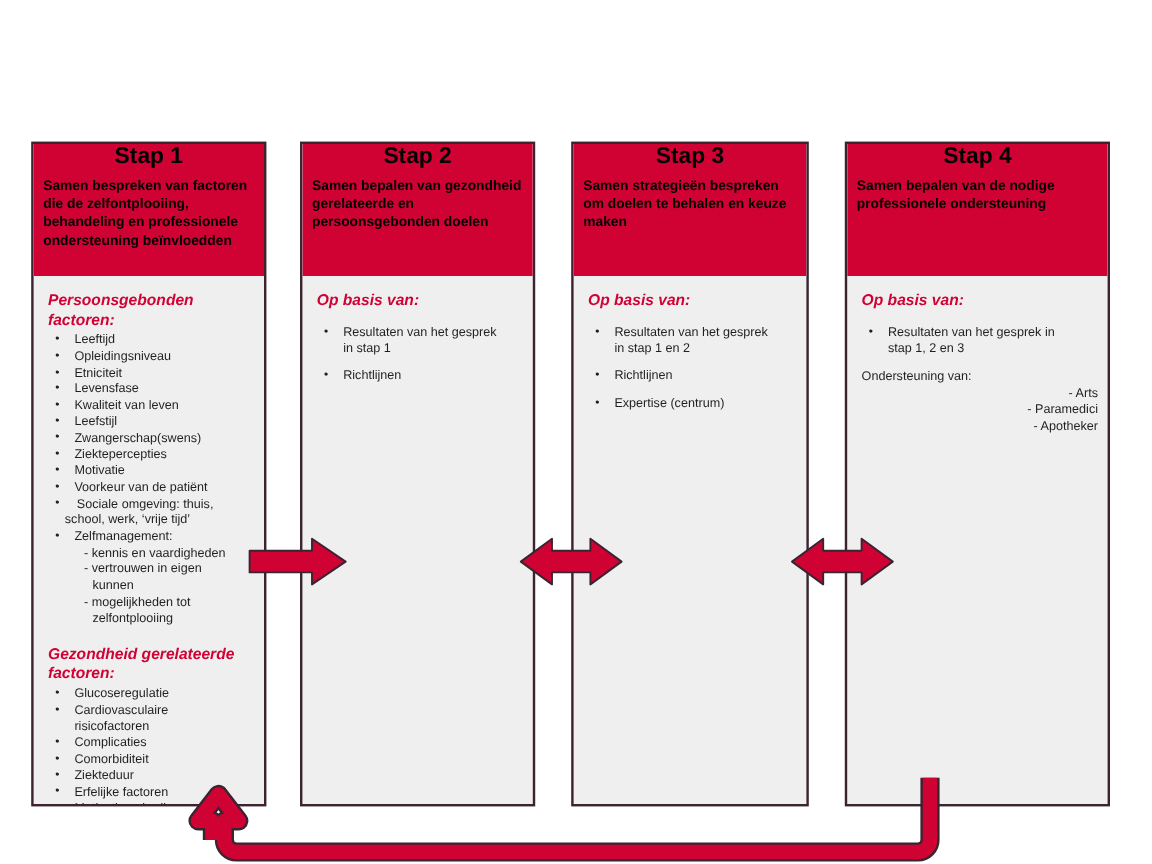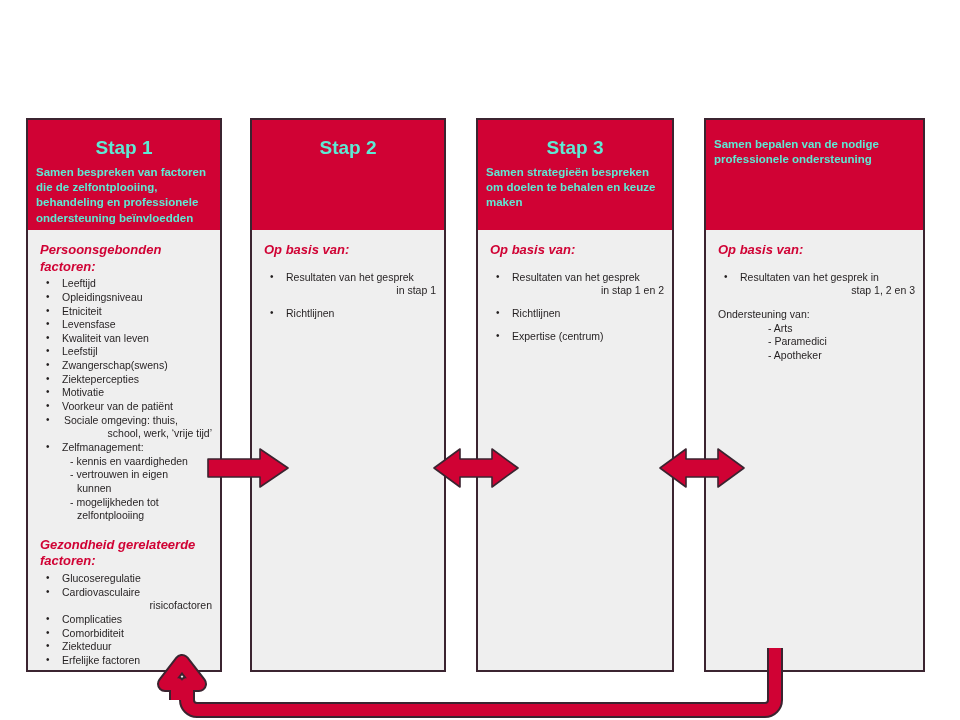--- a/index.html
+++ b/index.html
@@ -22,23 +22,23 @@
   
   .panel {
     position: absolute;
     box-sizing: border-box;
     border: 2px solid #3B2430;
     background: #EFEFEF;
     overflow: hidden;
   }
   .panel-header {
     background: #D00234;
-    color: #5eead4;
+    color: #000000;
     box-sizing: border-box;
-    padding: 17px 8px 10px 8px;
+    padding: 0 8px 10px 8px;
   }
   .panel-title {
     text-align: center;
     font-size: 19px;
     font-weight: bold;
     letter-spacing: 0px;
     margin-bottom: 6px;
   }
   .panel-sub {
     font-size: 11.5px;
@@ -85,35 +85,35 @@
     position: absolute;
     left: 6px;
     top: -1px;
     font-size: 10px;
   }
   ul.blist.airy > li {
     margin-bottom: 9px;
   }
   ul.blist > li .cont {
     display: block;
-    text-align: right;
   }
   .sublist {
     list-style: none;
     margin: 0;
     padding: 0 0 0 8px;
   }
   .sublist li {
     font-size: 10.5px;
     line-height: 1.3;
   }
   .dashlist {
     list-style: none;
     margin: 0;
     padding: 0 0 0 50px;
+    text-align: right;
   }
   .dashlist li {
     font-size: 10.5px;
     line-height: 1.32;
   }
 
   
   .arrow {
     position: absolute;
   }
@@ -176,20 +176,21 @@
           <span>Resultaten van voorgaande</span>
           <span class="cont">behandelingen</span>
         </li>
       </ul>
     </div>
   </div>
 
   <div class="panel" style="left:250px; top:118px; width:196px; height:554px;">
     <div class="panel-header" style="height:110px;">
       <div class="panel-title">Stap 2</div>
+      <div class="panel-sub">Samen bepalen van  gezondheid gerelateerde en persoonsgebonden doelen</div>
     </div>
     <div class="panel-body">
       <div class="sec-head">Op basis van:</div>
       <ul class="blist airy" style="margin-top:12px;">
         <li>
           <span>Resultaten van het gesprek</span>
           <span class="cont">in stap 1</span>
         </li>
         <li><span>Richtlijnen</span></li>
       </ul>
@@ -209,20 +210,21 @@
           <span class="cont">in stap 1 en 2</span>
         </li>
         <li><span>Richtlijnen</span></li>
         <li><span>Expertise (centrum)</span></li>
       </ul>
     </div>
   </div>
 
   <div class="panel" style="left:704px; top:118px; width:221px; height:554px;">
     <div class="panel-header" style="height:110px;">
+      <div class="panel-title">Stap 4</div>
       <div class="panel-sub">Samen bepalen van de nodige professionele ondersteuning</div>
     </div>
     <div class="panel-body">
       <div class="sec-head">Op basis van:</div>
       <ul class="blist" style="margin-top:12px;">
         <li>
           <span>Resultaten van het gesprek in</span>
           <span class="cont">stap 1, 2 en 3</span>
         </li>
       </ul>

